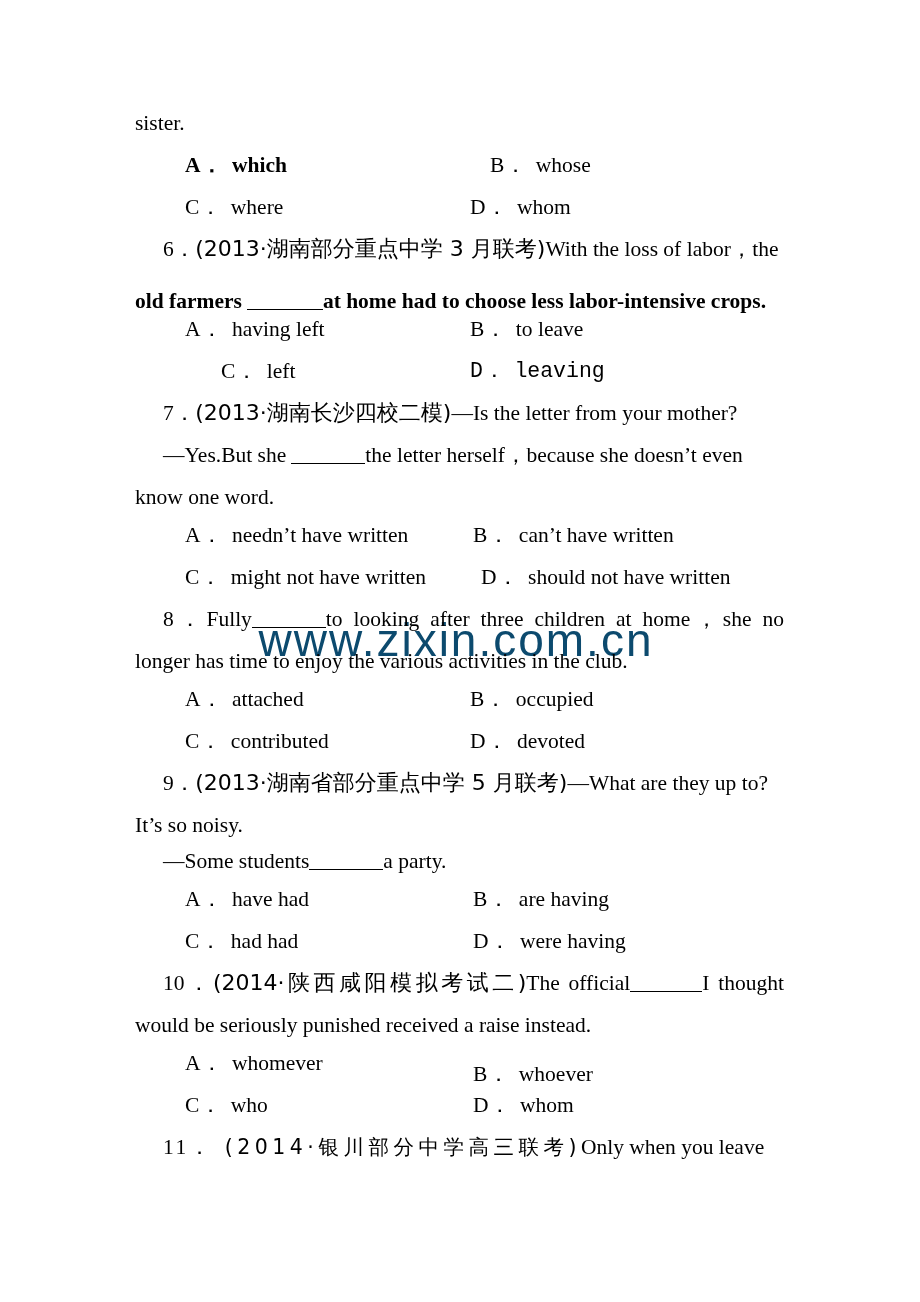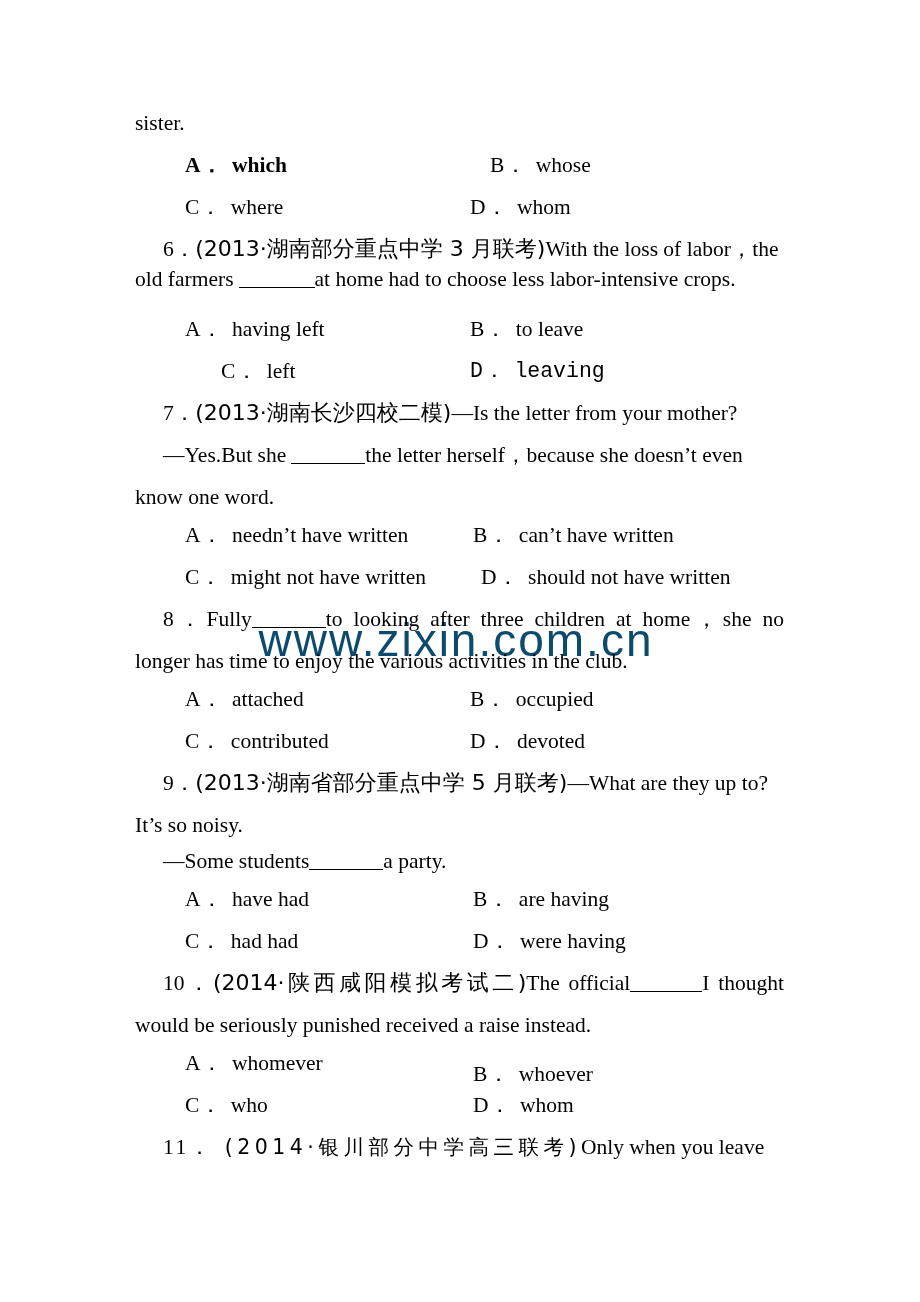--- a/index.html
+++ b/index.html
@@ -134,21 +134,21 @@
         <span class="lbl">C．</span><span class="gap"></span><span>where</span>
       </span>
       <span class="opt" style="left:335px;">
         <span class="lbl">D．</span><span class="gap"></span><span>whom</span>
       </span>
     </div>
 
     <div class="line nojust" style="top:236px;">
       <span class="indent"></span><span>6．</span><span class="cjk">(2013·湖南部分重点中学 3 月联考)</span><span>With the loss of labor，the</span>
     </div>
-    <div class="line nojust" style="top:266px;">
+    <div class="line nojust" style="top:288px;font-weight:bold;">
       <span>old farmers</span><span class="sp"></span><span class="blank b76"></span><span>at home had to choose less labor-intensive crops.</span>
     </div>
     <div class="optrow" style="top:316px;">
       <span class="opt" style="left:50px;">
         <span class="lbl">A．</span><span class="gap"></span><span>having left</span>
       </span>
       <span class="opt" style="left:335px;">
         <span class="lbl">B．</span><span class="gap"></span><span>to leave</span>
       </span>
     </div>

